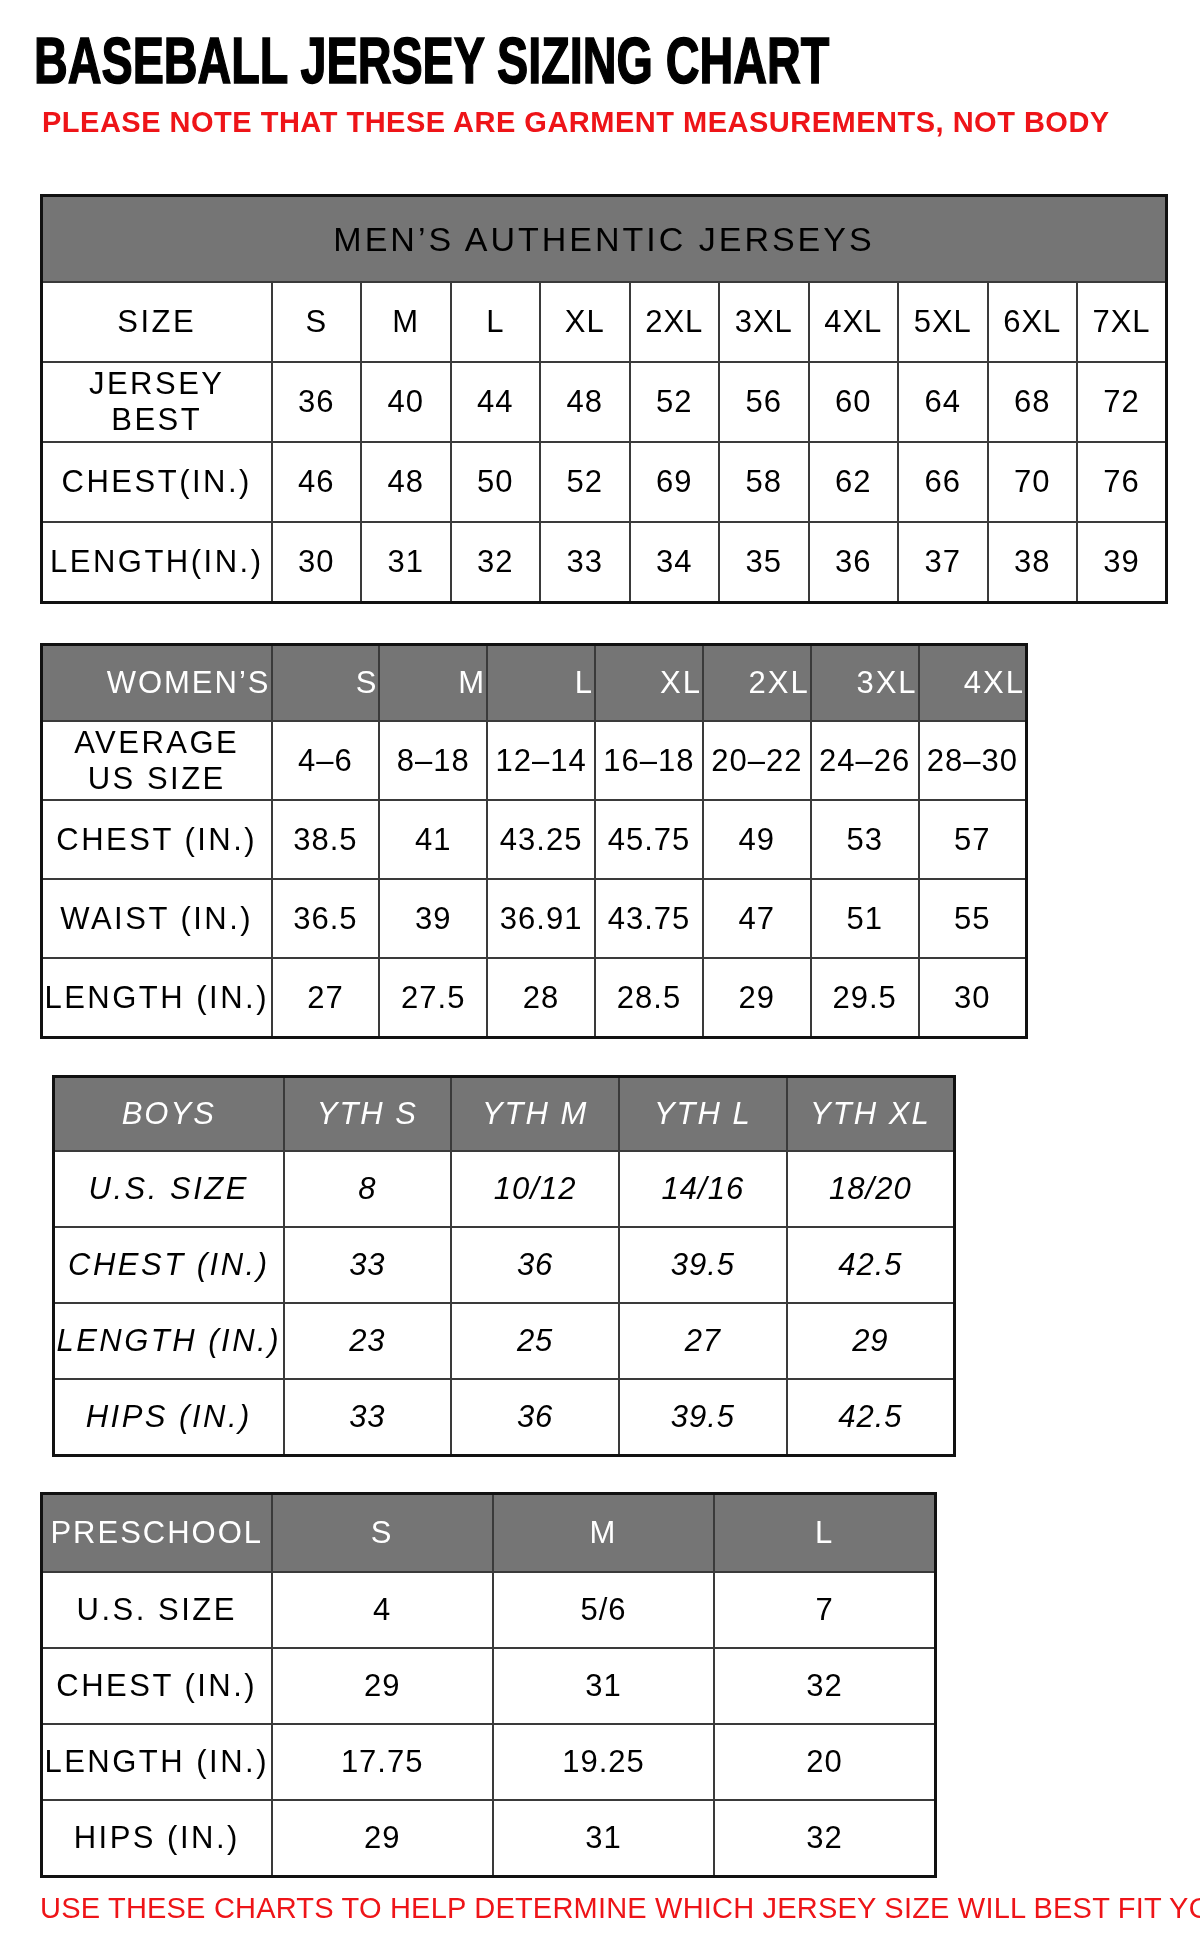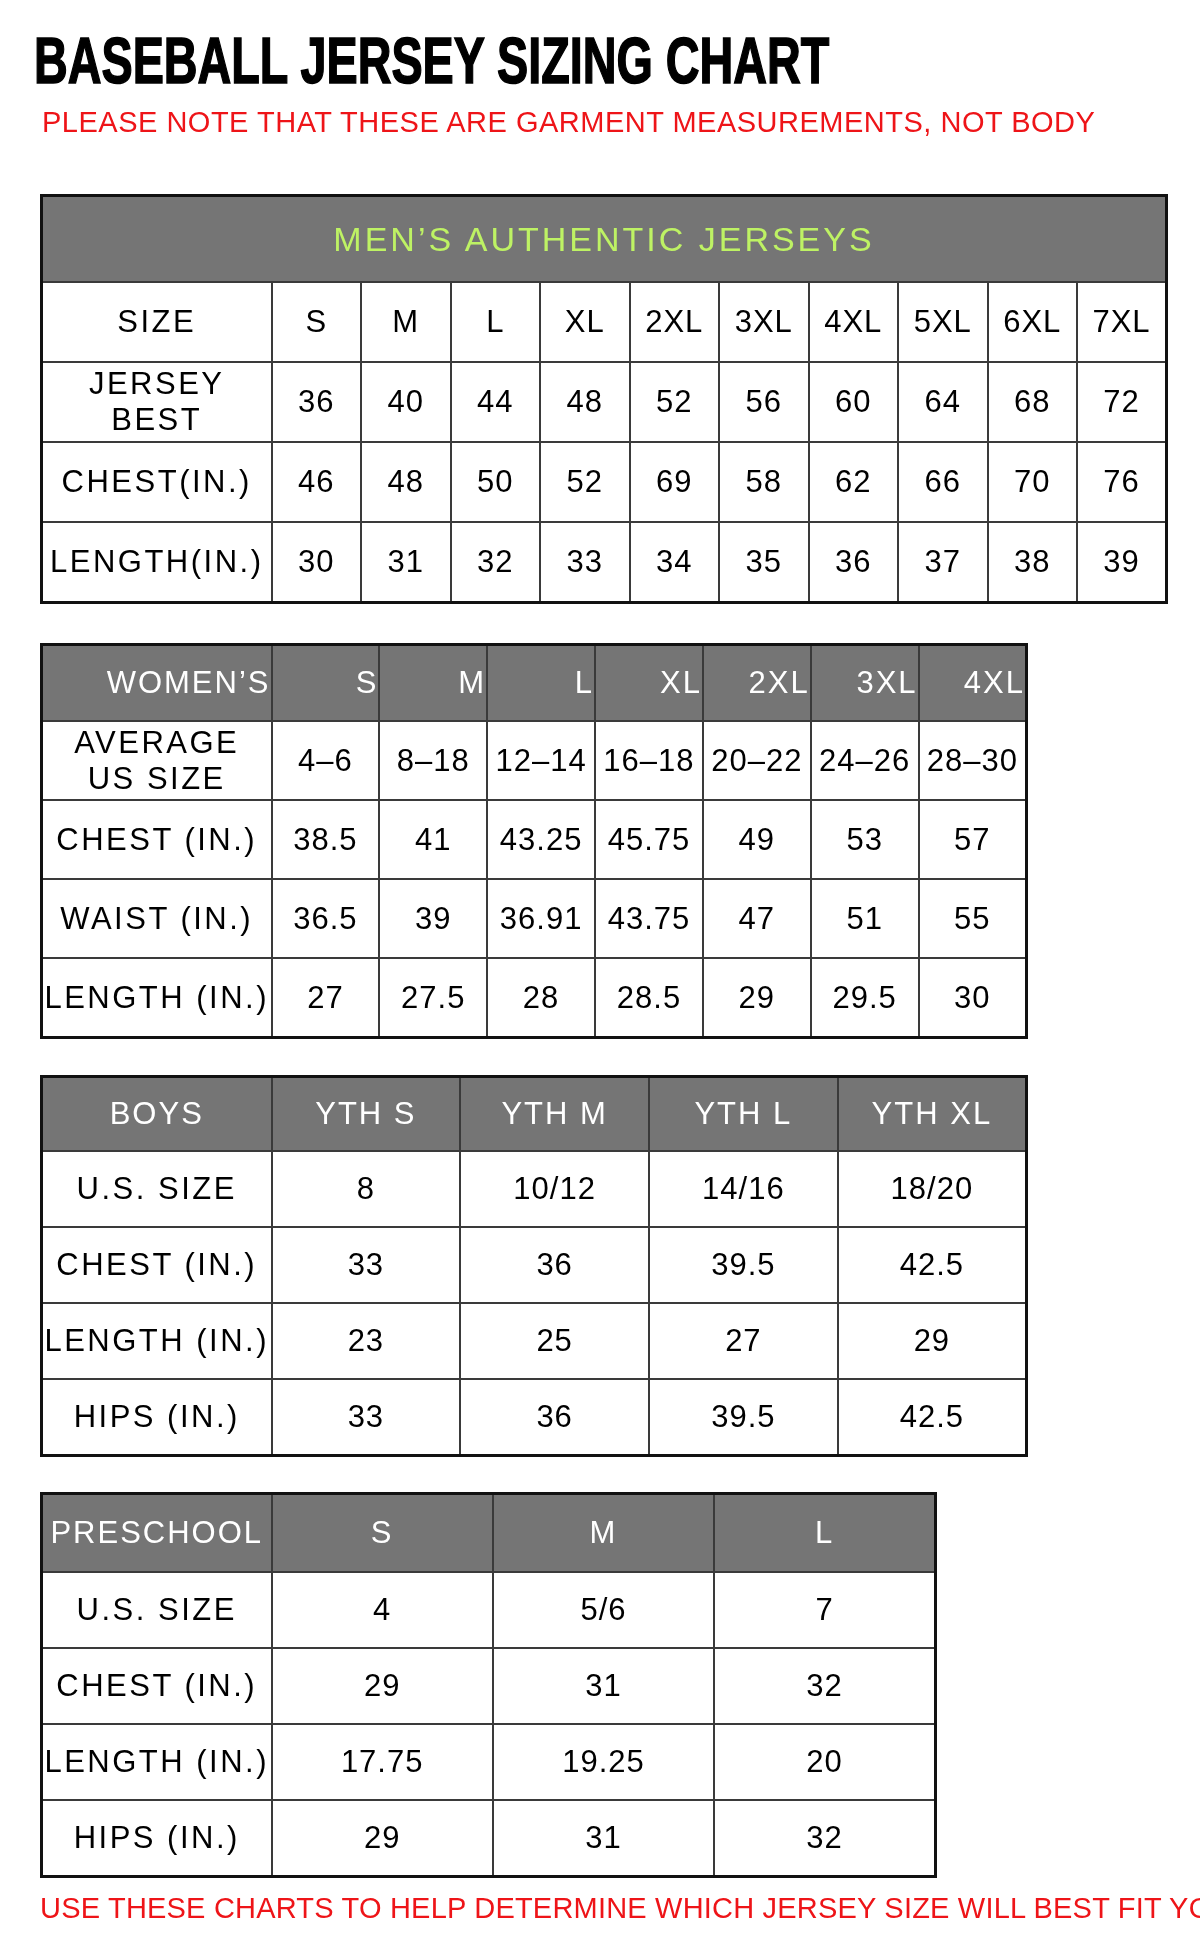--- a/index.html
+++ b/index.html
@@ -16,53 +16,53 @@
   .page{position:absolute;inset:0;}
   .title{
     position:absolute;left:34px;top:24px;margin:0;
     font-size:64px;font-weight:700;letter-spacing:0px;white-space:nowrap;
     transform:scaleX(0.73);transform-origin:left top;
     -webkit-text-stroke:1.5px #000;
   }
   .note{
     position:absolute;left:42px;top:106px;
     color:var(--red);font-size:29px;line-height:33px;letter-spacing:0.5px;
-    font-weight:400;white-space:nowrap;
+    font-weight:700;white-space:nowrap;
   }
   .footer{
     position:absolute;left:40px;top:1892px;
     color:var(--red);font-size:29px;letter-spacing:0.2px;white-space:nowrap;
   }
   table.sz{
     position:absolute;border-collapse:collapse;table-layout:fixed;
     background:#fff;border:3px solid #111;
   }
   table.sz th,table.sz td{
     border:2px solid var(--border);
     text-align:center;vertical-align:middle;padding:0;
     overflow:hidden;
   }
   th.banner{
-    background:var(--gray);color:#bef264;font-weight:400;
+    background:var(--gray);color:#000000;font-weight:400;
     font-size:34px;letter-spacing:3px;height:84px;
   }
   th.hcell{
     background:var(--gray);color:#fff;font-weight:400;
     font-size:31px;letter-spacing:2px;
   }
   td{font-size:31px;letter-spacing:1px;}
   td.rowlabel{letter-spacing:2.5px;white-space:pre-line;line-height:36px;}
   col.labelcol{width:230px;}
   
   #t0{left:40px;top:194px;width:1128px;}
   #t0 td{height:78px;text-align:center;}
   #t1{left:40px;top:643px;width:988px;}
   #t1 th.hcell{height:74px;text-align:right;}
   #t1 td{height:77px;}
-  #t2{left:40px;top:1075px;width:988px;}
+  #t2{left:52px;top:1075px;width:904px;font-style:italic;}
   #t2 th.hcell{height:72px;}
   #t2 td{height:74px;}
   #t3{left:40px;top:1492px;width:897px;}
   #t3 th.hcell{height:76px;}
   #t3 td{height:74px;}
 </style>
 </head>
 <body>
 
 <div class="page">

